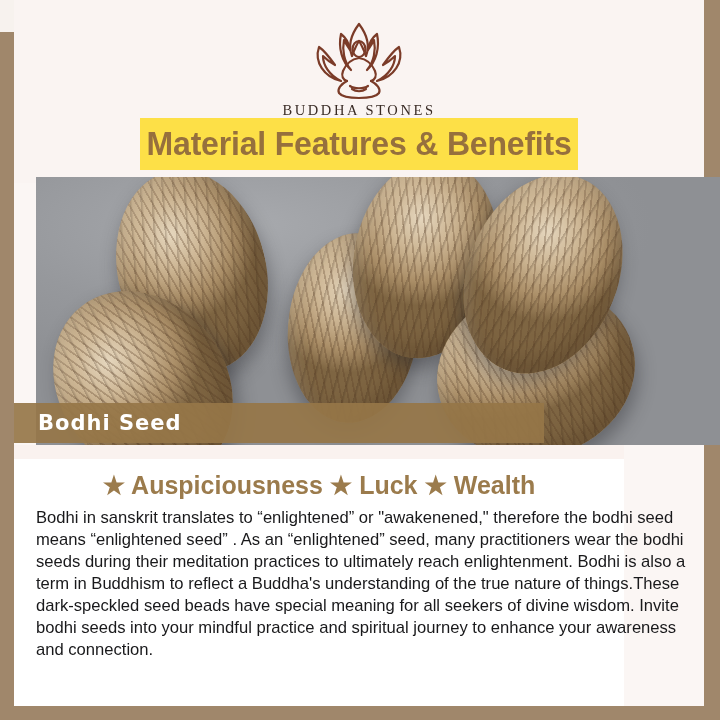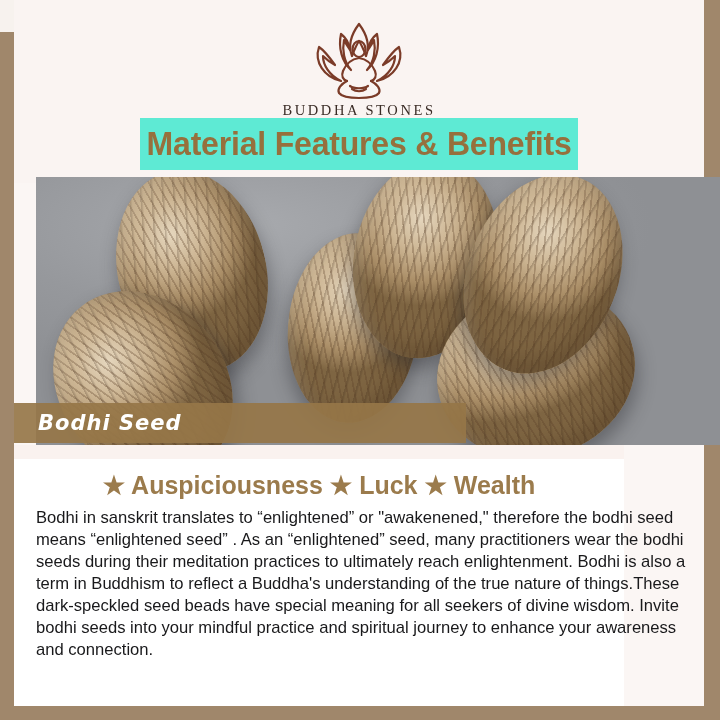--- a/index.html
+++ b/index.html
@@ -47,21 +47,21 @@
   }
   .logo-svg { display:block; }
   .brand {
     margin-top:2px;
     font-family:"Liberation Serif", serif;
     font-size:14.5px; letter-spacing:2.6px;
     color:#3a2c26; font-weight:400;
   }
   .title-box {
     position:absolute; left:126px; top:118px; width:438px; height:52px;
-    background:#5eead4;
+    background:#fde047;
     display:flex; align-items:center; justify-content:center;
   }
   .title-text {
     font-family:"Liberation Sans Narrow","Liberation Sans", sans-serif;
     font-weight:bold;
     font-size:33px;
     letter-spacing:-0.2px;
     color:#96703d;
     white-space:nowrap;
     transform:scaleX(0.97);
@@ -84,24 +84,24 @@
     border-radius:50%;
     background:
       repeating-linear-gradient(74deg, rgba(90,62,38,.30) 0px, rgba(90,62,38,.30) 1.5px, rgba(0,0,0,0) 2px, rgba(0,0,0,0) 7px),
       repeating-linear-gradient(100deg, rgba(60,40,24,.22) 0px, rgba(60,40,24,.22) 1px, rgba(0,0,0,0) 3px, rgba(0,0,0,0) 11px),
       radial-gradient(ellipse 58% 44% at 42% 30%, #e5d6bd 0%, #cdb694 38%, #ab8f68 72%, #7e6542 100%);
     box-shadow: 0 10px 18px rgba(40,40,45,.40), inset -8px -10px 22px rgba(60,40,20,.35), inset 6px 8px 18px rgba(255,250,235,.25);
   }
 
   
   .label-bar {
-    position:absolute; left:14px; top:403px; width:452px; height:40px;
+    position:absolute; left:14px; top:403px; width:530px; height:40px;
     background:rgba(150,118,72,0.92);
     z-index:7;
-    display:flex; align-items:center;font-style:italic;
+    display:flex; align-items:center;
   }
   .label-text {
     margin-left:24px;
     color:#ffffff; font-weight:bold; font-size:21px;
     letter-spacing:1px;
     font-family:"DejaVu Sans","Liberation Sans", sans-serif;
   }
 
   
   .benefits {

